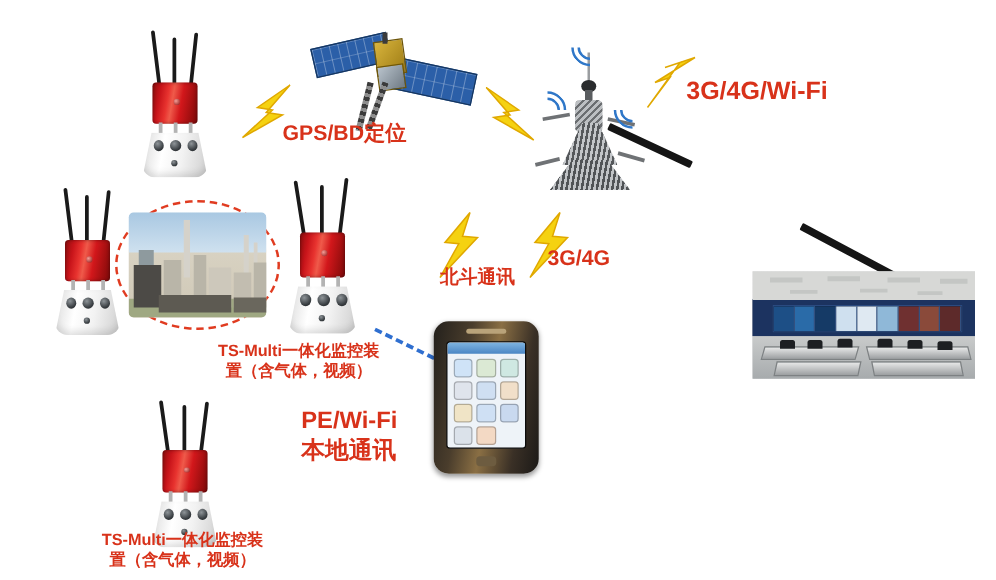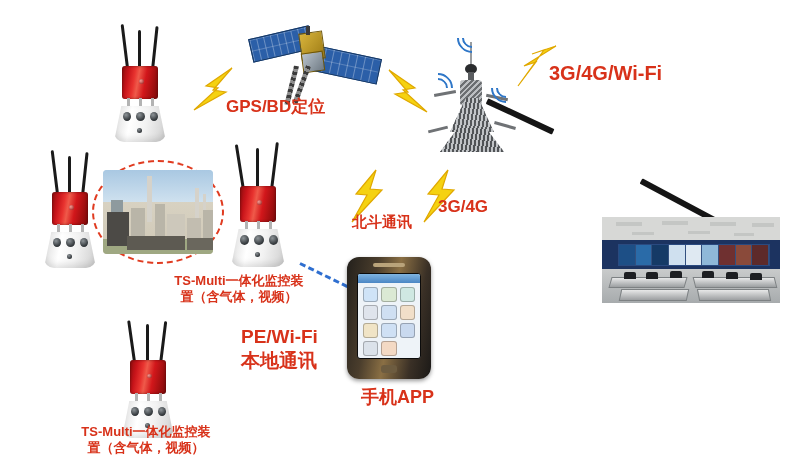--- a/index.html
+++ b/index.html
@@ -318,16 +318,15 @@
 
   <div class="lbl" style="left:352px;top:213px;width:110px;font-size:15px;">北斗通讯</div>
 
   <div class="lbl" style="left:438px;top:196px;width:90px;font-size:17px;">3G/4G</div>
 
   <div class="lbl" style="left:549px;top:61px;width:180px;font-size:20px;">3G/4G/Wi-Fi</div>
 
   <div class="lbl" style="left:241px;top:325px;width:130px;font-size:19px;">PE/Wi-Fi
 本地通讯</div>
 
-  <div class="lbl" style="left:361px;top:386px;width:120px;font-size:18px;">手机APP</div>
 
 
 </div>
 
 </body></html>

